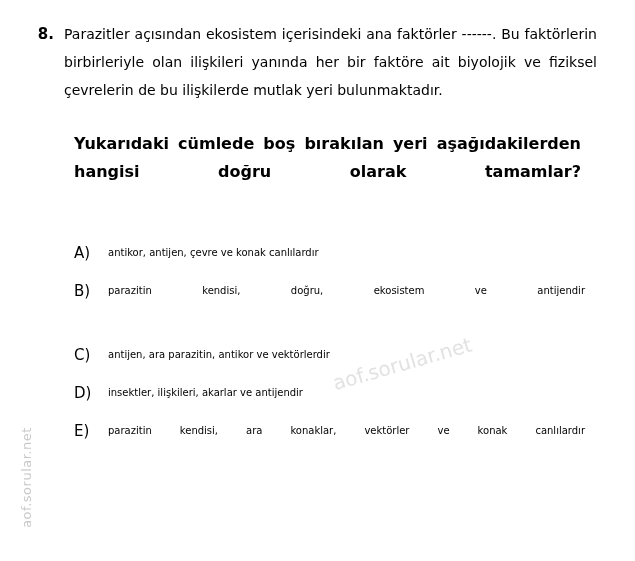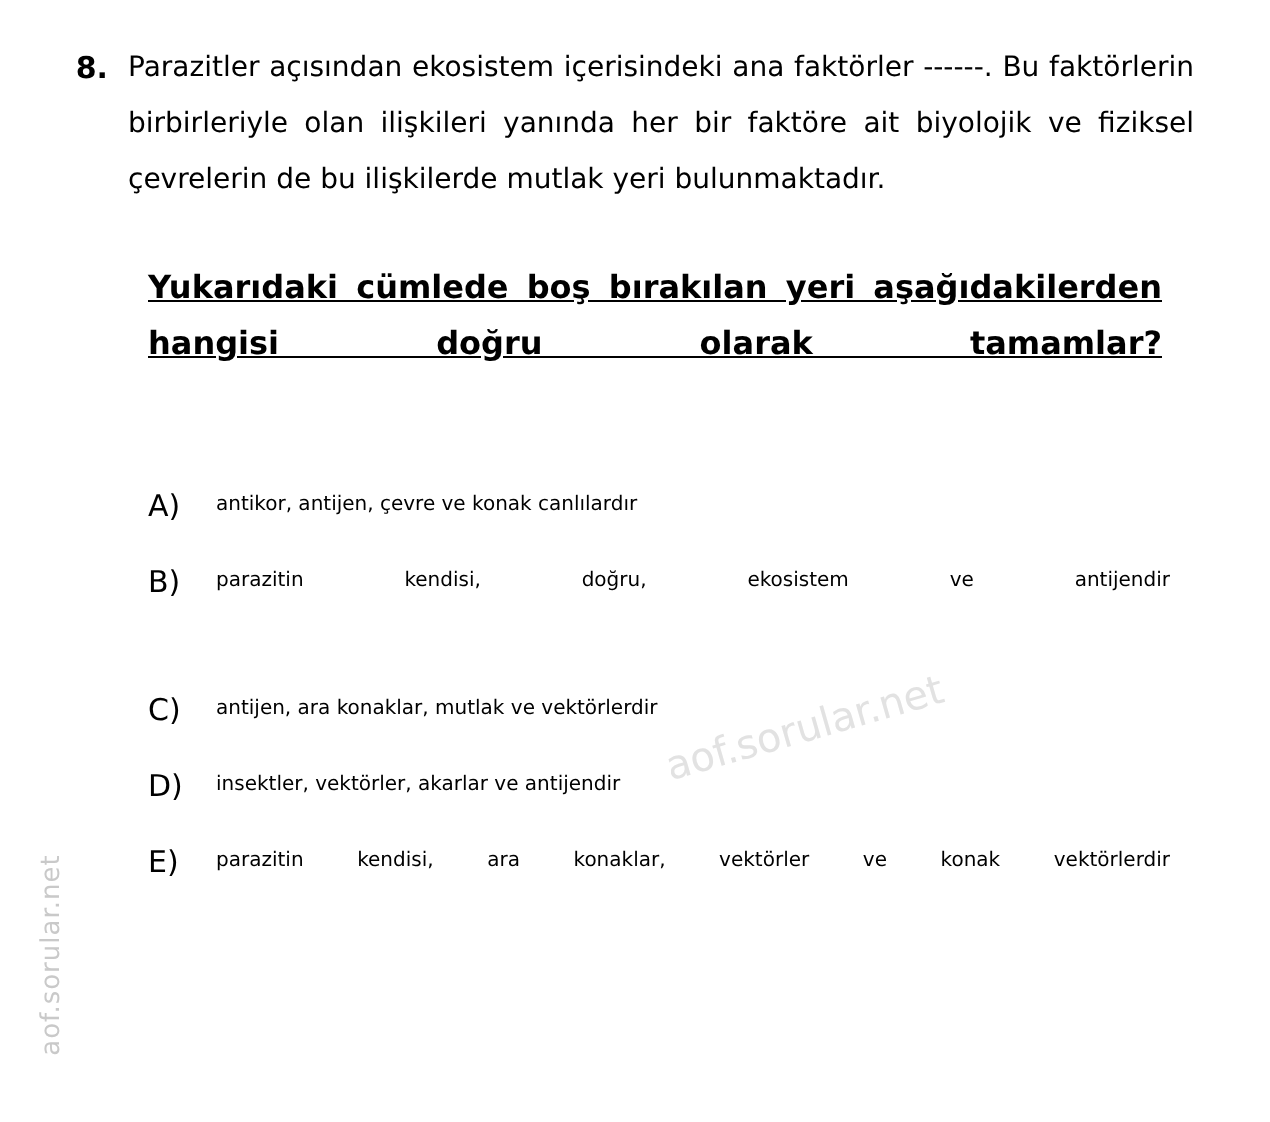--- a/index.html
+++ b/index.html
@@ -95,21 +95,20 @@
 
   .prompt {
     margin-top: 26px;
     margin-left: 52px;
     margin-right: 32px;
     font-size: 16px;
     font-weight: bold;
     line-height: 28px;
     text-align: justify;
     text-justify: inter-word;
-    text-decoration: underline;
   }
   .prompt::after {
     content: "";
     display: inline-block;
     width: 100%;
   }
 
   
   .options {
     margin-top: 26px;
@@ -168,28 +167,28 @@
         <div class="opt-text">antikor, antijen, çevre ve konak canlılardır</div>
       </div>
 
       <div class="option">
         <div class="opt-letter">B)</div>
         <div class="opt-text justify-2line">parazitin kendisi, doğru, ekosistem ve antijendir</div>
       </div>
 
       <div class="option">
         <div class="opt-letter">C)</div>
-        <div class="opt-text">antijen, ara konaklar, mutlak ve vektörlerdir</div>
+        <div class="opt-text">antijen, ara parazitin, antikor ve vektörlerdir</div>
       </div>
 
       <div class="option">
         <div class="opt-letter">D)</div>
-        <div class="opt-text">insektler, vektörler, akarlar ve antijendir</div>
+        <div class="opt-text">insektler, ilişkileri, akarlar ve antijendir</div>
       </div>
 
       <div class="option">
         <div class="opt-letter">E)</div>
-        <div class="opt-text justify-2line">parazitin kendisi, ara konaklar, vektörler ve konak vektörlerdir</div>
+        <div class="opt-text justify-2line">parazitin kendisi, ara konaklar, vektörler ve konak canlılardır</div>
       </div>
 
     </div>
   </div>
 </div>
 
 </body></html>

